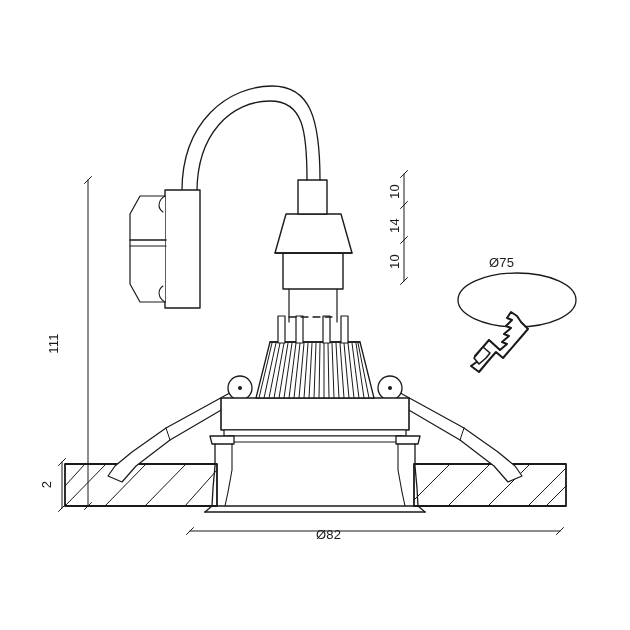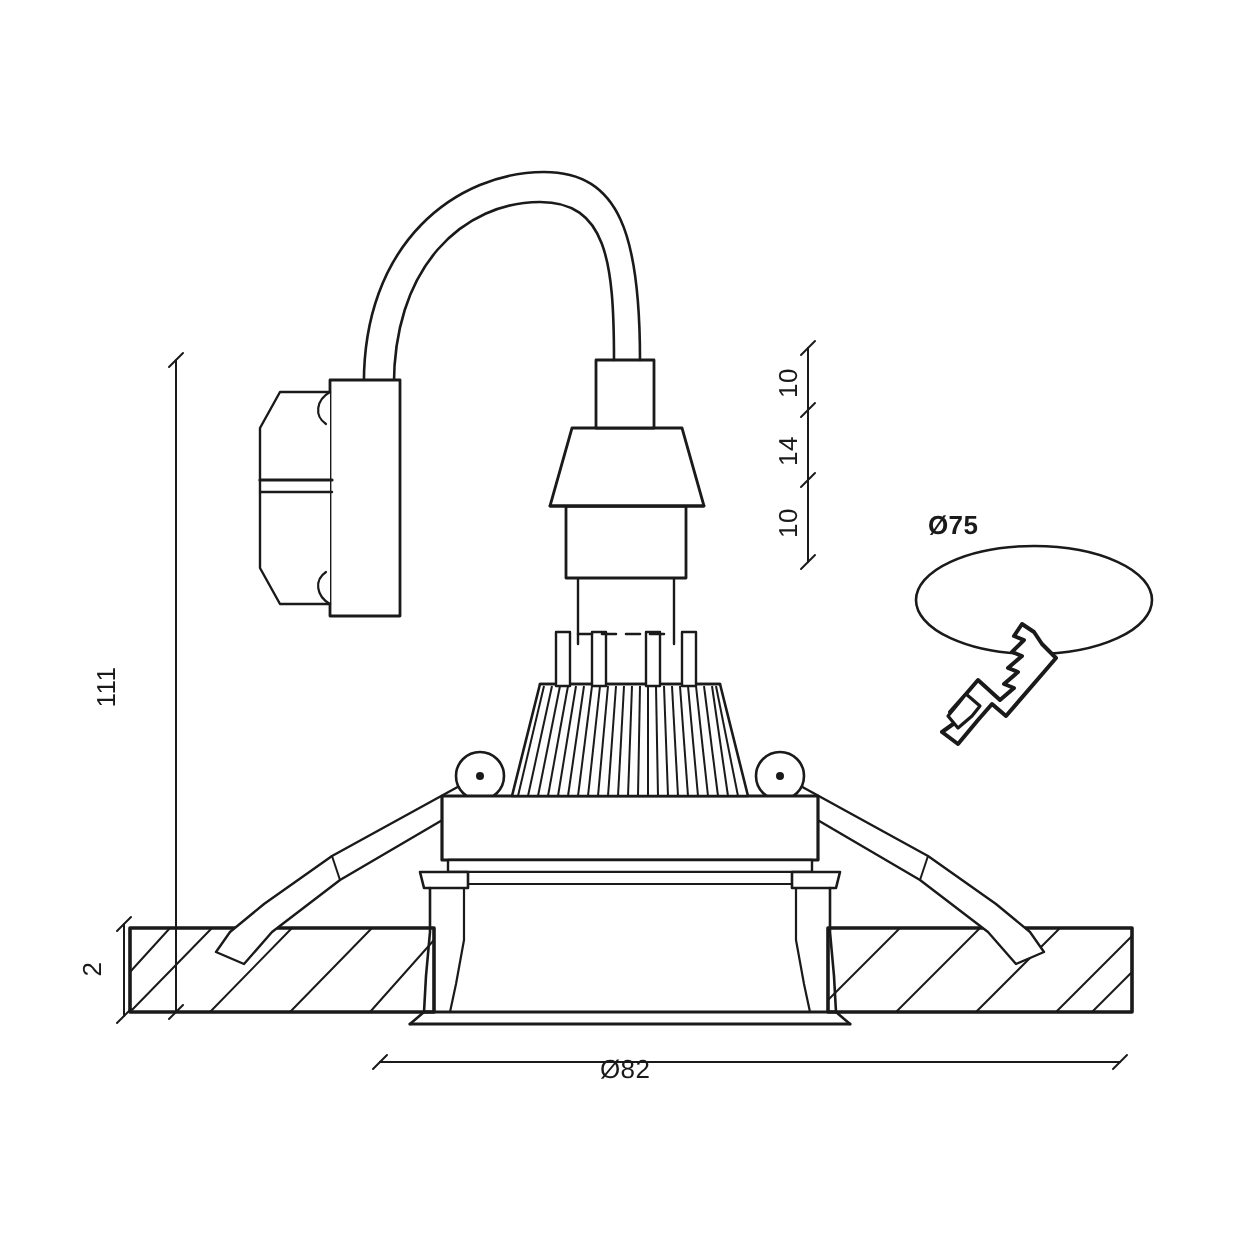--- a/index.html
+++ b/index.html
@@ -229,17 +229,17 @@
   <div class="dim-label rot90" style="left:40px; top:336px; width:26px; text-align:center;">111</div>
 
   <div class="dim-label rot90" style="left:36px; top:477px; width:20px; text-align:center;">2</div>
 
   <div class="dim-label rot90" style="left:383px; top:184px; width:22px; text-align:center;">10</div>
 
   <div class="dim-label rot90" style="left:383px; top:218px; width:22px; text-align:center;">14</div>
 
   <div class="dim-label rot90" style="left:383px; top:254px; width:22px; text-align:center;">10</div>
 
-  <div class="dim-label" style="left:300px; top:527px;">Ø82</div>
-
-  <div class="dim-label" style="left:464px; top:255px;font-weight:bold;">Ø75</div>
+  <div class="dim-label" style="left:316px; top:527px;">Ø82</div>
+
+  <div class="dim-label" style="left:489px; top:255px;">Ø75</div>
 
 </div>
 
 </body></html>

